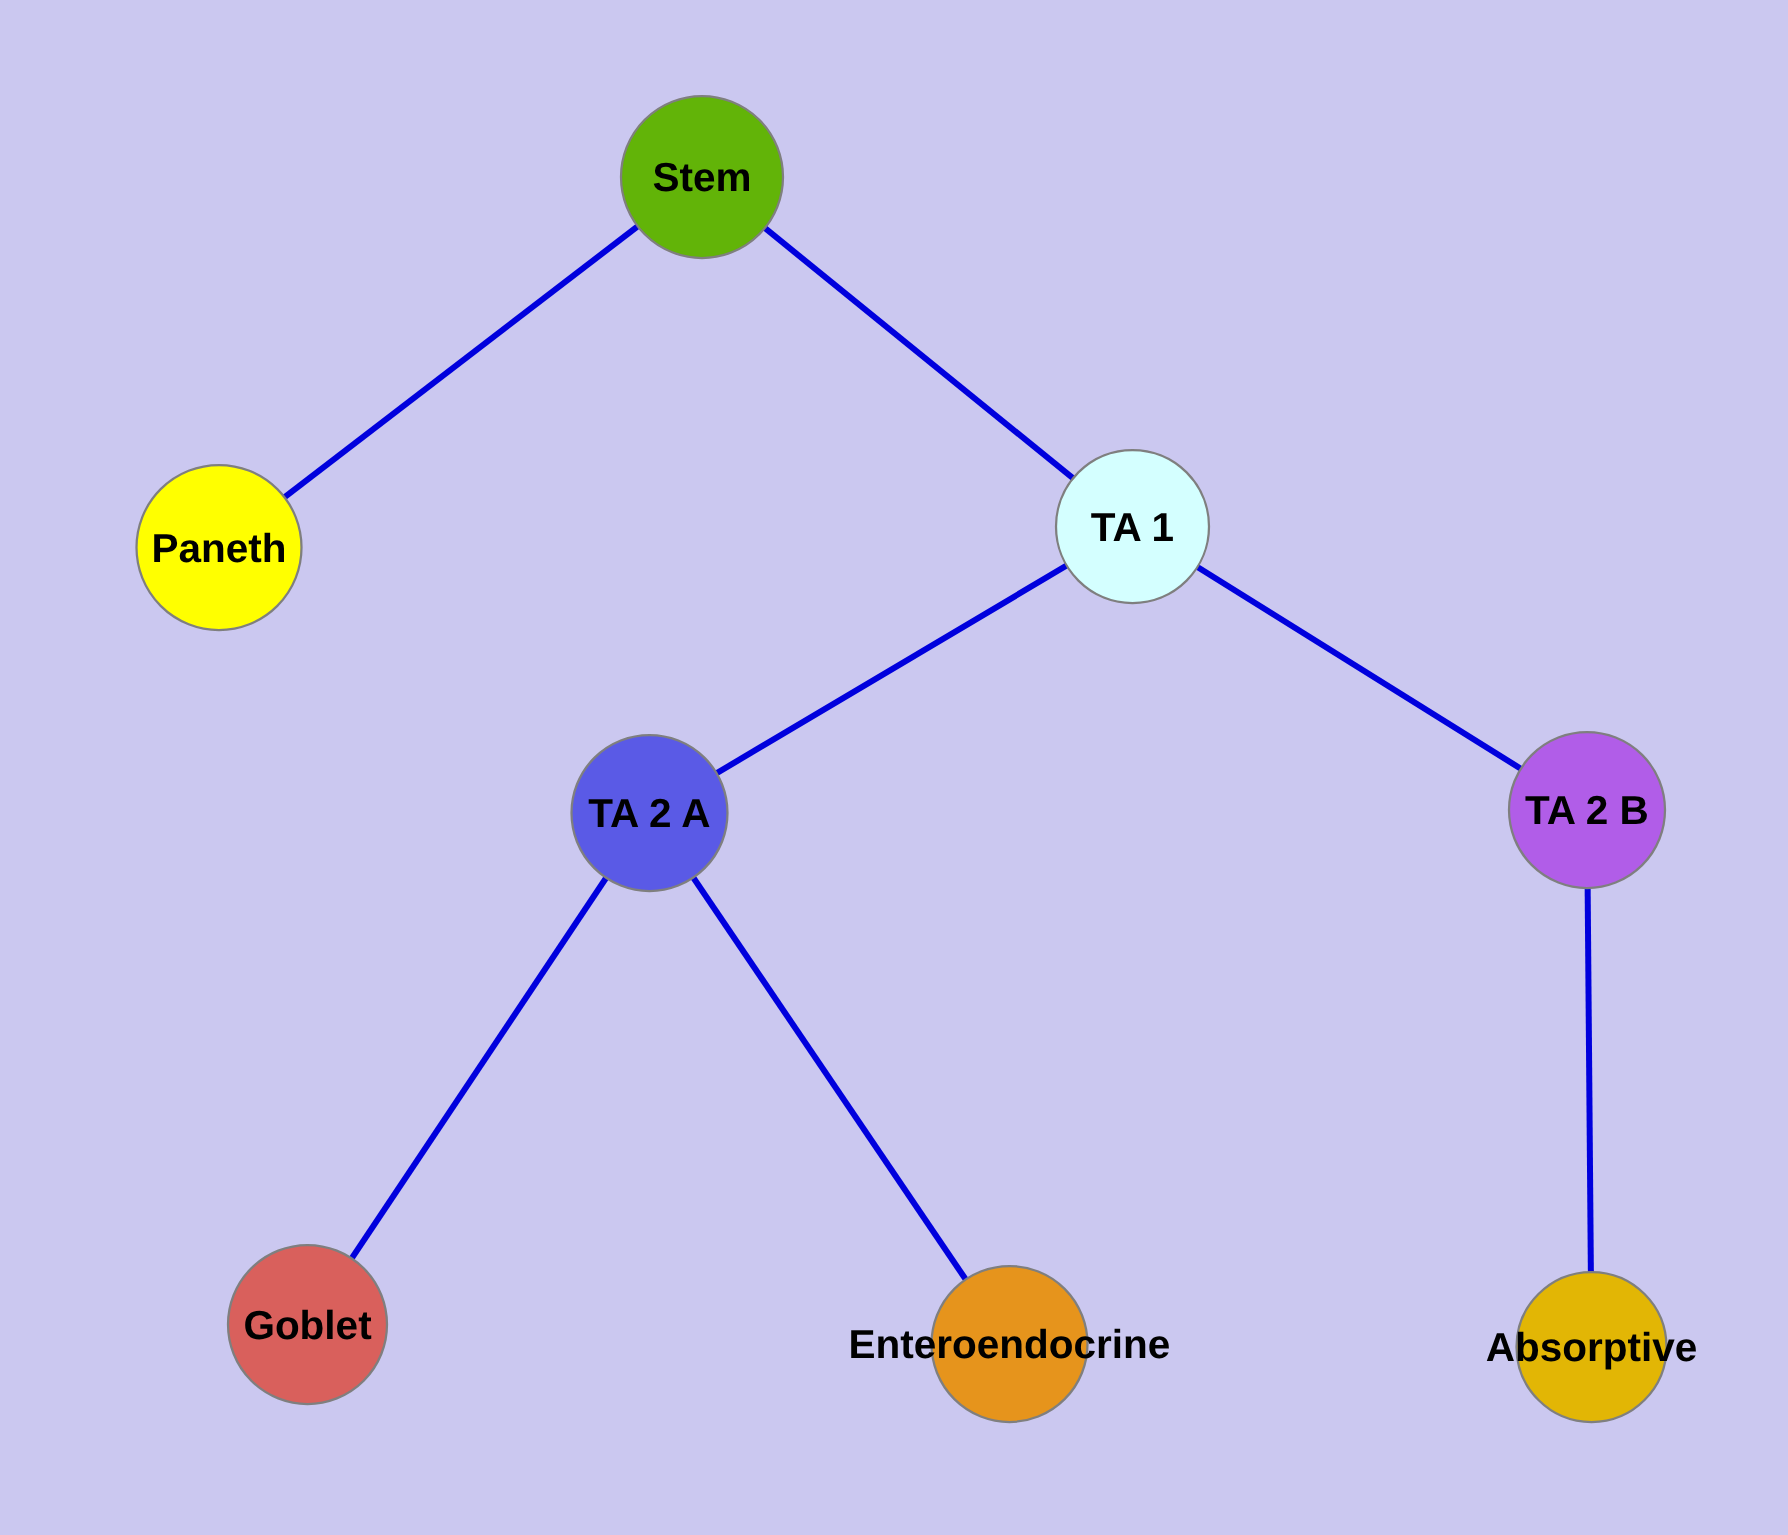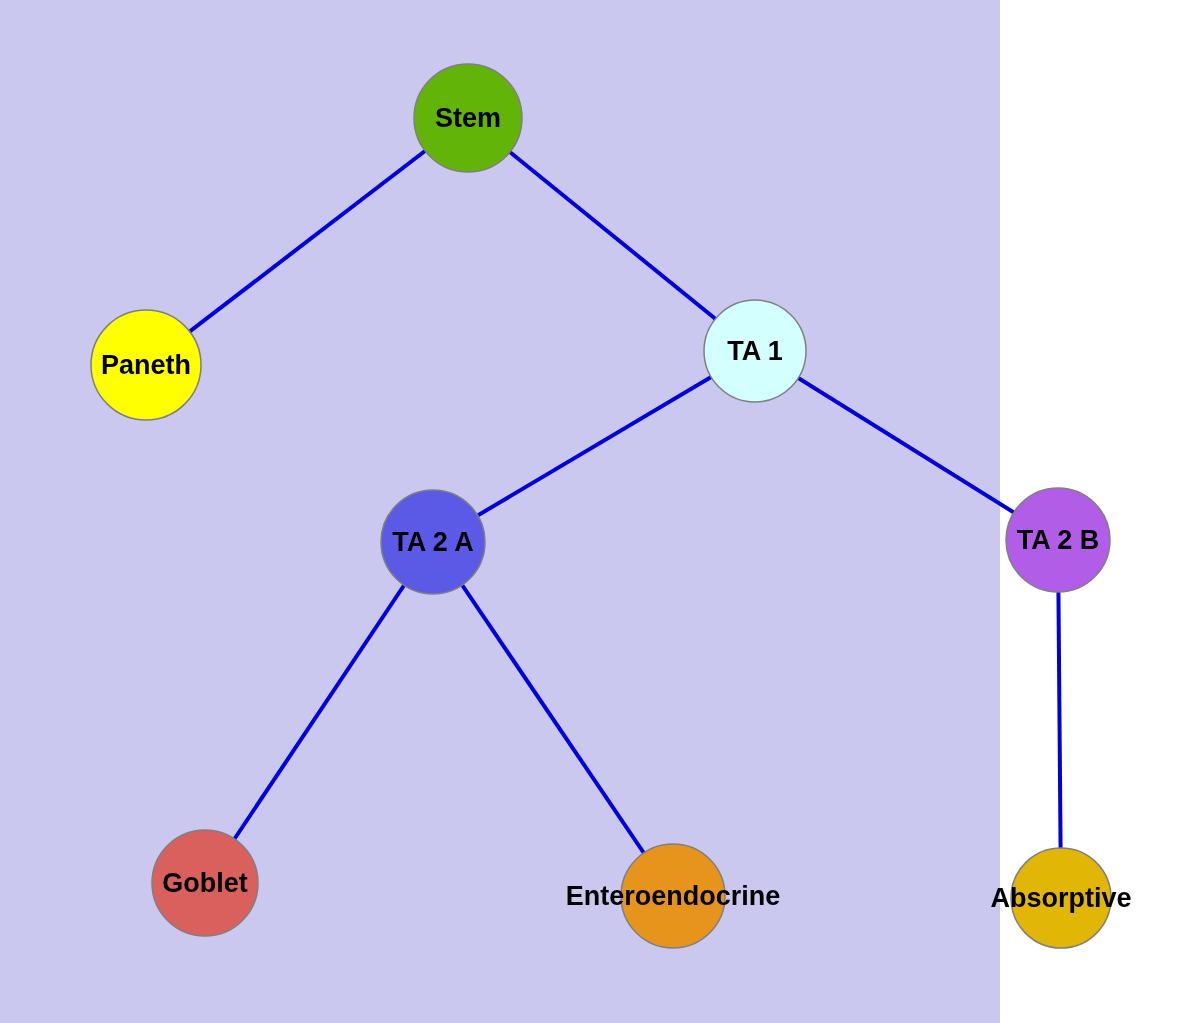--- a/index.html
+++ b/index.html
@@ -5,21 +5,21 @@
   html, body {
     margin: 0;
     padding: 0;
     width: 1192px;
     height: 1023px;
     overflow: hidden;
     font-family: "Liberation Sans", sans-serif;
   }
   #canvas {
     position: relative;
-    width: 1000px;
+    width: 1192px;
     height: 1023px;
   }
   svg {
     display: block;
     position: absolute;
     top: 0;
     left: 0;
   }
   .node-label {
     font-family: "Liberation Sans", "DejaVu Sans", sans-serif;

